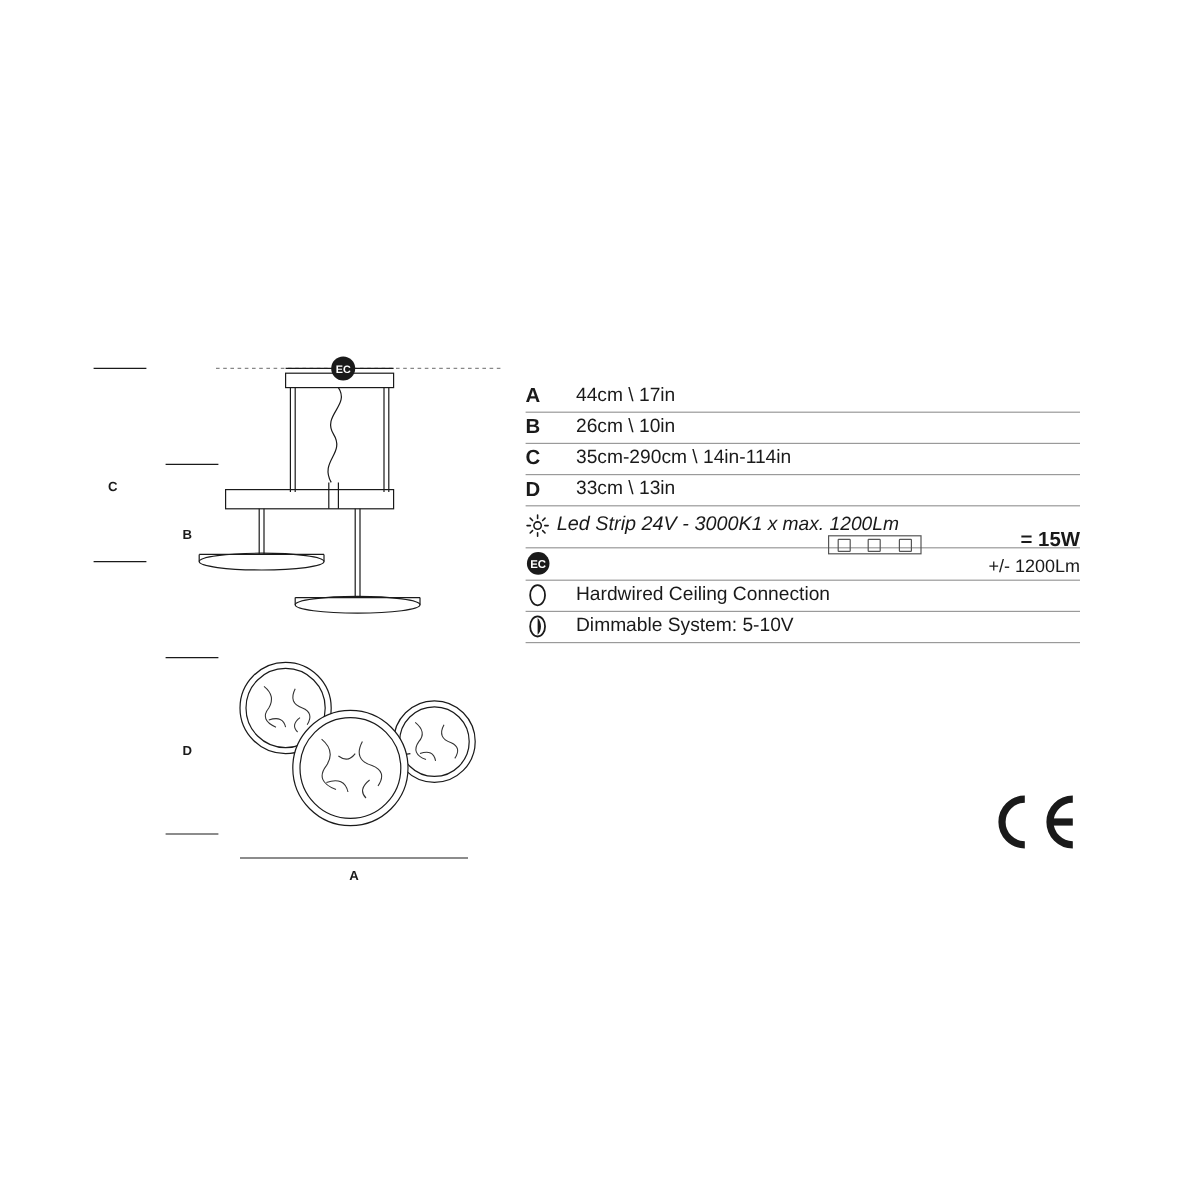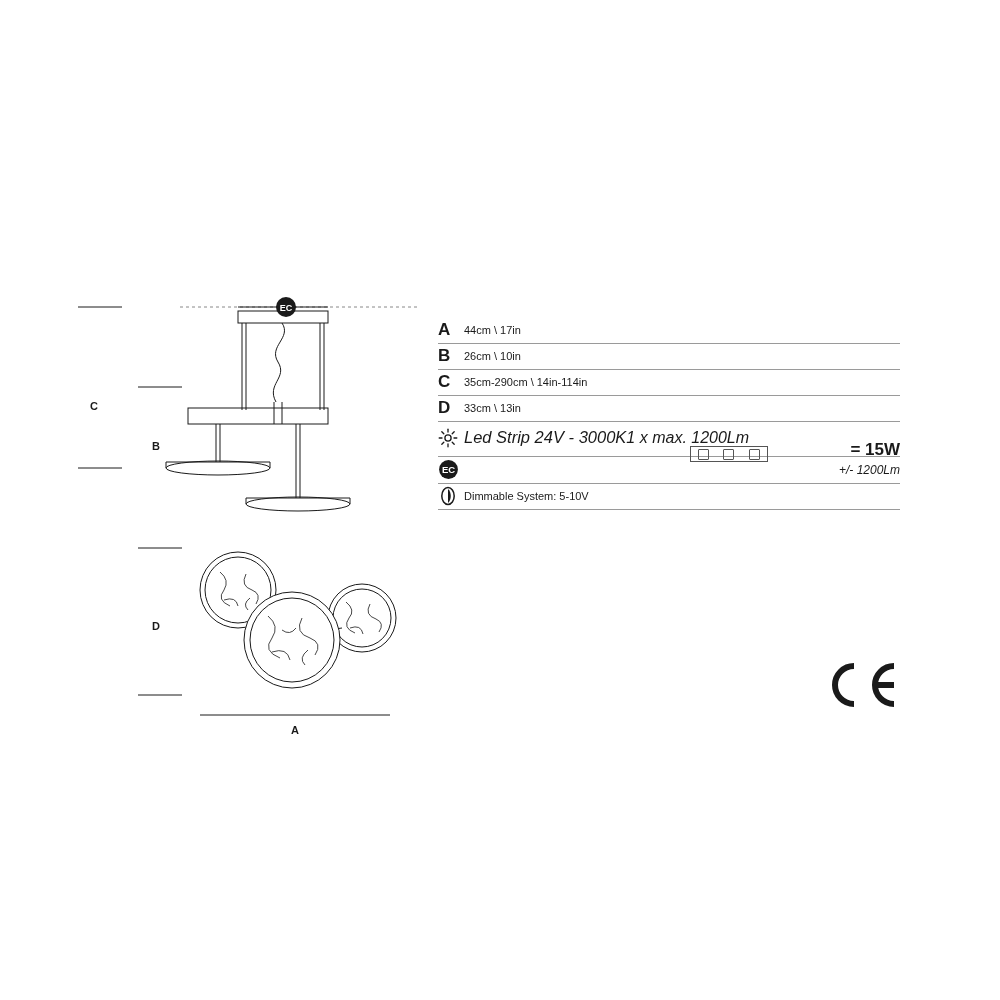--- a/index.html
+++ b/index.html
@@ -55,23 +55,24 @@
     box-sizing: border-box;
   }
   .key {
     width: 26px;
     flex: 0 0 26px;
     font-size: 17px;
     font-weight: bold;
     line-height: 1.1;
   }
   .val {
-    font-size: 11px;
+    font-size: 16px;
     line-height: 1.15;
     white-space: nowrap;
+    margin-left: 16px;
   }
   .icon-cell {
     width: 26px;
     flex: 0 0 26px;
     display: flex;
     align-items: center;
     justify-content: flex-start;
   }
   .led-row {
     position: relative;
@@ -84,21 +85,21 @@
   .led-line1 { font-size: 16.5px; line-height: 1.45; white-space: nowrap; }
   .led-line2 { font-size: 16px; line-height: 1.45; white-space: nowrap; }
   .led-right {
     position: absolute;
     right: 0;
     top: 16px;
     width: 190px;
     text-align: right;
   }
   .watt { font-size: 17px; font-weight: bold; line-height: 1.4; }
-  .lumen { font-size: 12px; line-height: 1.45; font-style: italic; }
+  .lumen { font-size: 15px; line-height: 1.45; }
   .strip-box {
     position: absolute;
     left: 252px;
     top: 24px;
     width: 78px;
     height: 16px;
     border: 1px solid #555;
     display: flex;
     align-items: center;
     justify-content: space-around;
@@ -255,20 +256,28 @@
 
     <div class="spec-row">
       <div class="icon-cell">
         <svg width="21" height="21" viewBox="0 0 21 21">
           <circle cx="10.5" cy="10.5" r="9.4" fill="#1a1a1a"></circle>
           <text x="10.5" y="14" font-family="Liberation Sans, sans-serif" font-size="9.5" fill="#ffffff" text-anchor="middle" font-weight="bold">EC</text>
         </svg>
       </div>
     </div>
 
+    <div class="spec-row">
+      <div class="icon-cell">
+        <svg width="20" height="20" viewBox="0 0 20 20">
+          <ellipse cx="10" cy="10" rx="6.2" ry="8.4" fill="none" stroke="#1a1a1a" stroke-width="1.5"></ellipse>
+        </svg>
+      </div>
+      <div class="val">Hardwired Ceiling Connection</div>
+    </div>
 
     <div class="spec-row">
       <div class="icon-cell">
         <svg width="20" height="20" viewBox="0 0 20 20">
           <ellipse cx="10" cy="10" rx="6.2" ry="8.4" fill="none" stroke="#1a1a1a" stroke-width="1.5"></ellipse>
           <path d="M10 3 A6.2 8.4 0 0 1 10 17 Z" fill="#1a1a1a"></path>
         </svg>
       </div>
       <div class="val">Dimmable System: 5-10V</div>
     </div>

